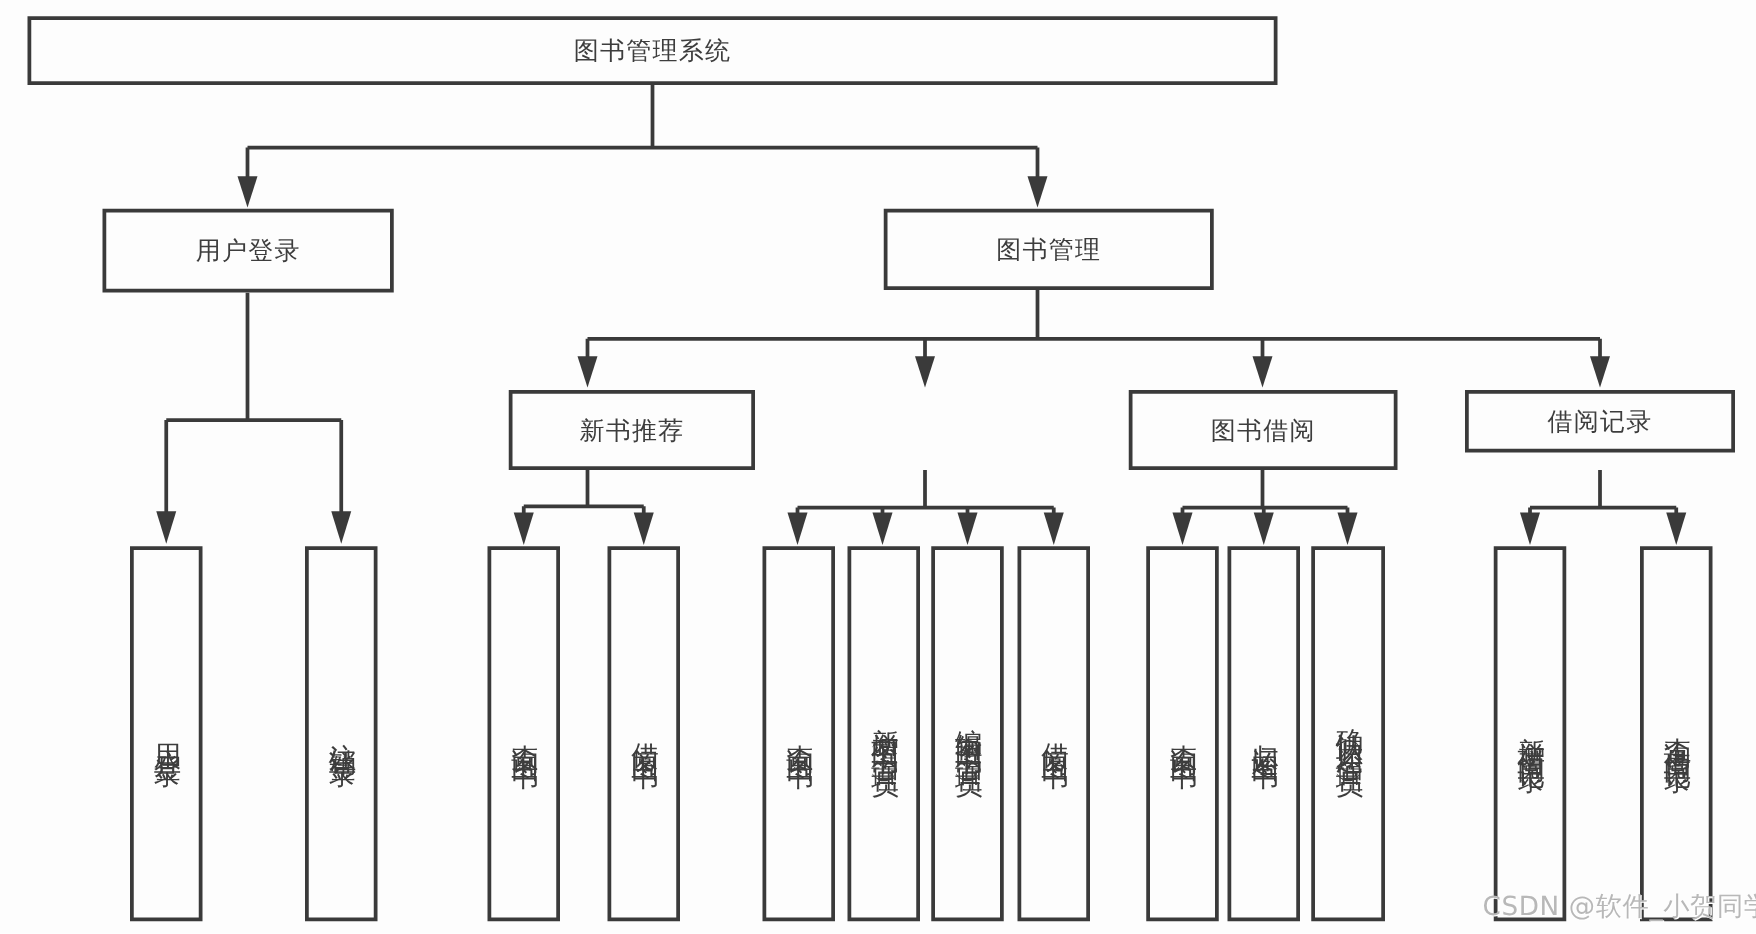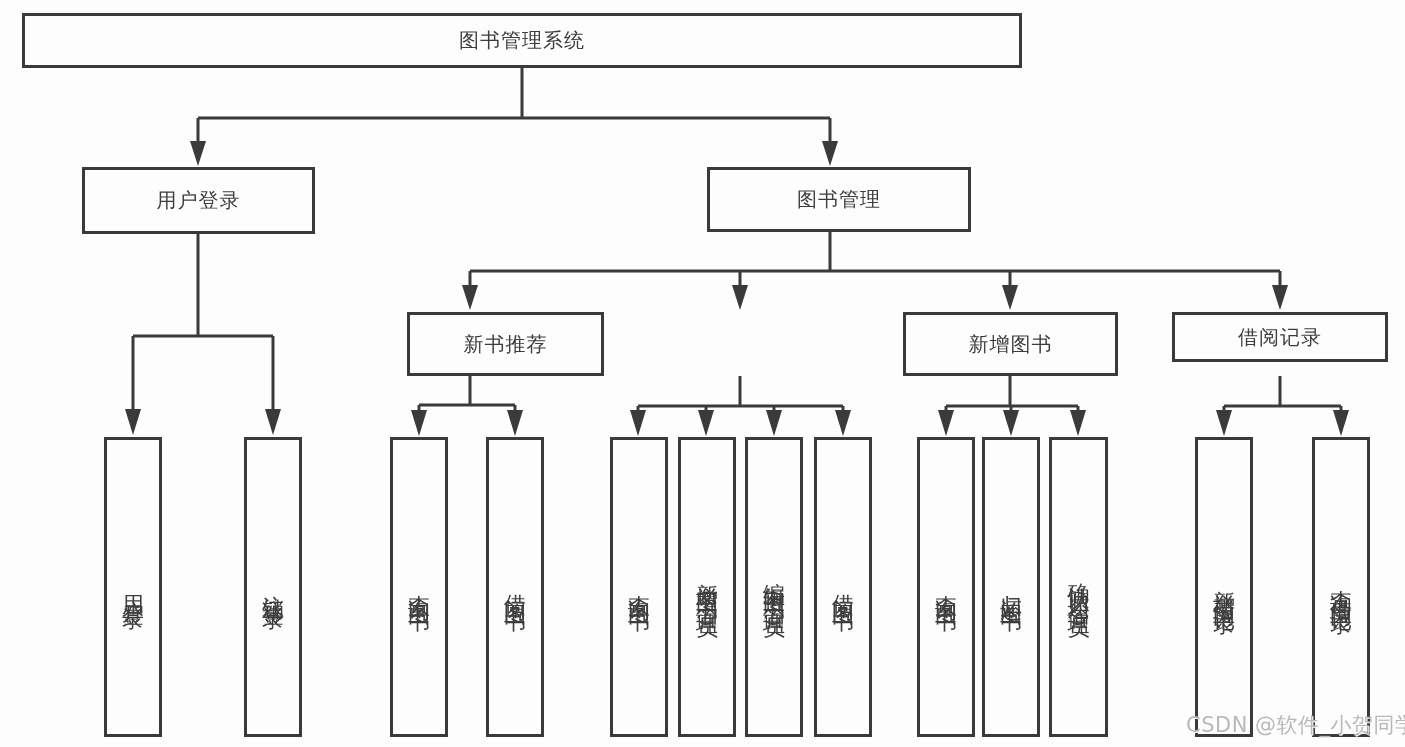--- a/index.html
+++ b/index.html
@@ -147,21 +147,21 @@
     <span>用户登录</span>
   </div>
   <div class="node h-node" style="left:707px; top:167px; width:264px; height:65px;justify-content:center;">
     <span>图书管理</span>
   </div>
 
   <div class="node h-node" style="left:363px; top:312px; width:197px; height:64px;margin-left:44px;">
     <span>新书推荐</span>
   </div>
   <div class="node h-node" style="left:903px; top:312px; width:215px; height:64px;">
-    <span>新增图书</span>
+    <span>图书借阅</span>
   </div>
   <div class="node h-node" style="left:1172px; top:312px; width:216px; height:50px;">
     <span>借阅记录</span>
   </div>
 
   <div class="node v-node" style="left:104px; top:437px; width:58px; height:300px;">
     <span class="v-label">用户登录</span>
   </div>
   <div class="node v-node" style="left:244px; top:437px; width:58px; height:300px;">
     <span class="v-label">注销登录</span>

